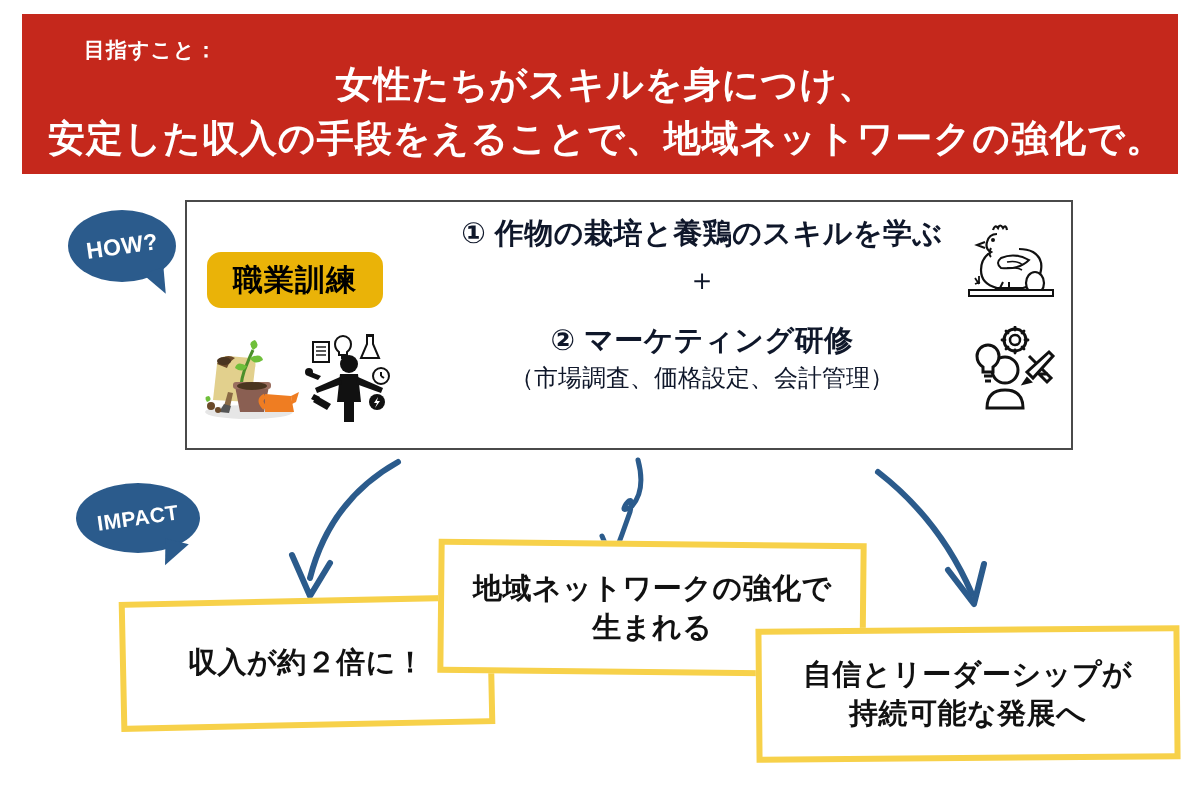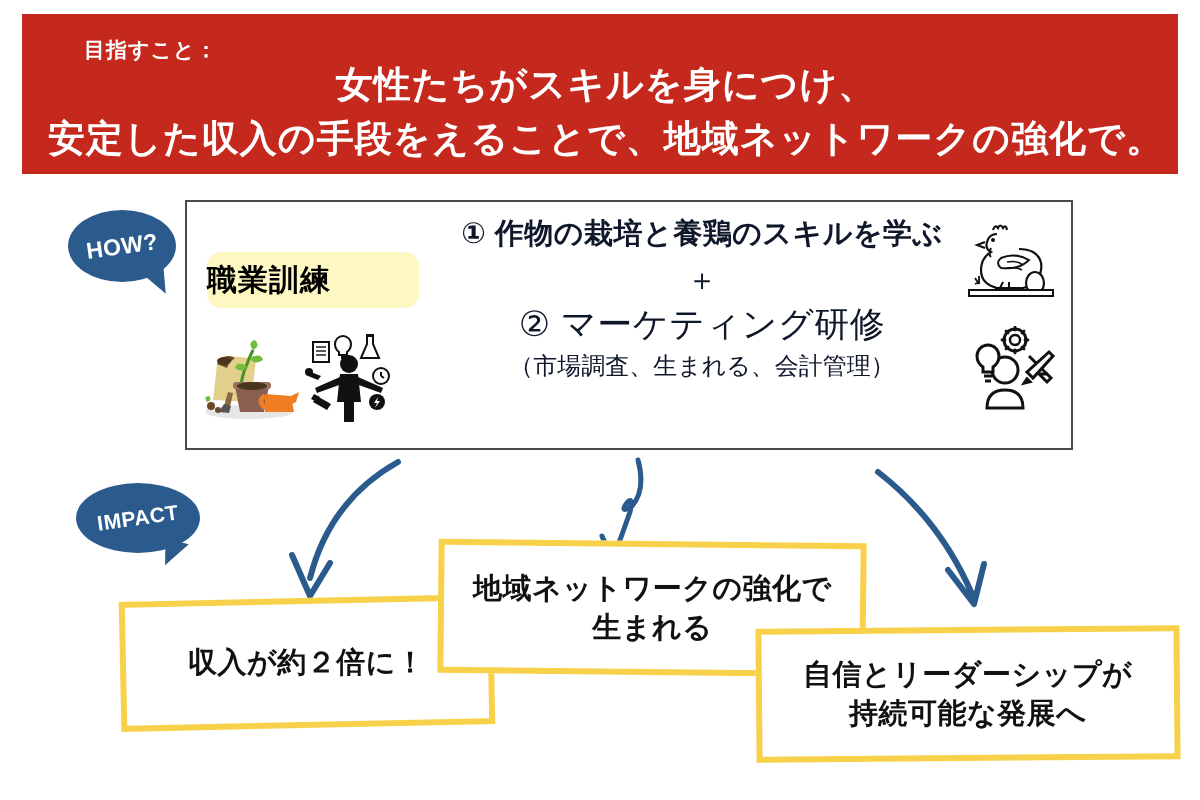--- a/index.html
+++ b/index.html
@@ -119,26 +119,27 @@
     width: 888px;
     height: 250px;
     border: 2px solid #4a4a4a;
     background: #ffffff;
     box-sizing: border-box;
   }
   .training-tag {
     position: absolute;
     left: 20px;
     top: 50px;
-    width: 212px;
+    width: 176px;
     height: 56px;
-    background: #fef9c3;
+    background: #eab308;
     border-radius: 14px;
     display: flex;
     align-items: center;
+    justify-content: center;
     font-size: 30px;
     font-weight: 700;
     color: #000000;
     letter-spacing: 1px;
   }
   .icon-garden {
     position: absolute;
     left: 8px;
     top: 132px;
     width: 105px;
@@ -181,25 +182,25 @@
     white-space: nowrap;
     letter-spacing: 0.5px;
   }
   .how-plus {
     font-size: 30px;
     font-weight: 500;
     line-height: 1.5;
     margin-top: 6px;
   }
   .how-line-2 {
-    font-size: 35px;
-    font-weight: 400;
+    font-size: 29px;
+    font-weight: 700;
     line-height: 1.25;
     white-space: nowrap;
-    margin-top: 0;
+    margin-top: 20px;
     letter-spacing: 0.5px;
   }
   .how-line-2-sub {
     font-size: 24px;
     font-weight: 400;
     line-height: 1.3;
     white-space: nowrap;
     margin-top: 4px;
   }
 
@@ -373,21 +374,21 @@
       <path d="M68 30 l18 18" stroke="#111" stroke-width="3"></path>
       <path d="M86 48 l4 4 l-4 4 l-8 -8Z" fill="#fff" stroke="#111" stroke-width="3"></path>
       <path d="M88 26 l4 4 l-20 22 l-6 -6Z" fill="#fff" stroke="#111" stroke-width="3"></path>
       <path d="M66 52 l-4 6 l8 -2Z" fill="#111" stroke="#111" stroke-width="2"></path>
     </svg>
 
     <div class="how-lines">
       <div class="how-line-1">① 作物の栽培と養鶏のスキルを学ぶ</div>
       <div class="how-plus">＋</div>
       <div class="how-line-2">② マーケティング研修</div>
-      <div class="how-line-2-sub">（市場調査、生まれる、会計管理）</div>
+      <div class="how-line-2-sub">（市場調査、価格設定、会計管理）</div>
     </div>
   </div>
 
   <div class="bubble bubble-impact">
     <span class="bubble-label">IMPACT</span>
     <span class="tail"></span>
   </div>
 
   <svg class="arrows" viewBox="0 0 1200 800">
     <g fill="none" stroke="#2B5B8C" stroke-width="6" stroke-linecap="round" stroke-linejoin="round">

